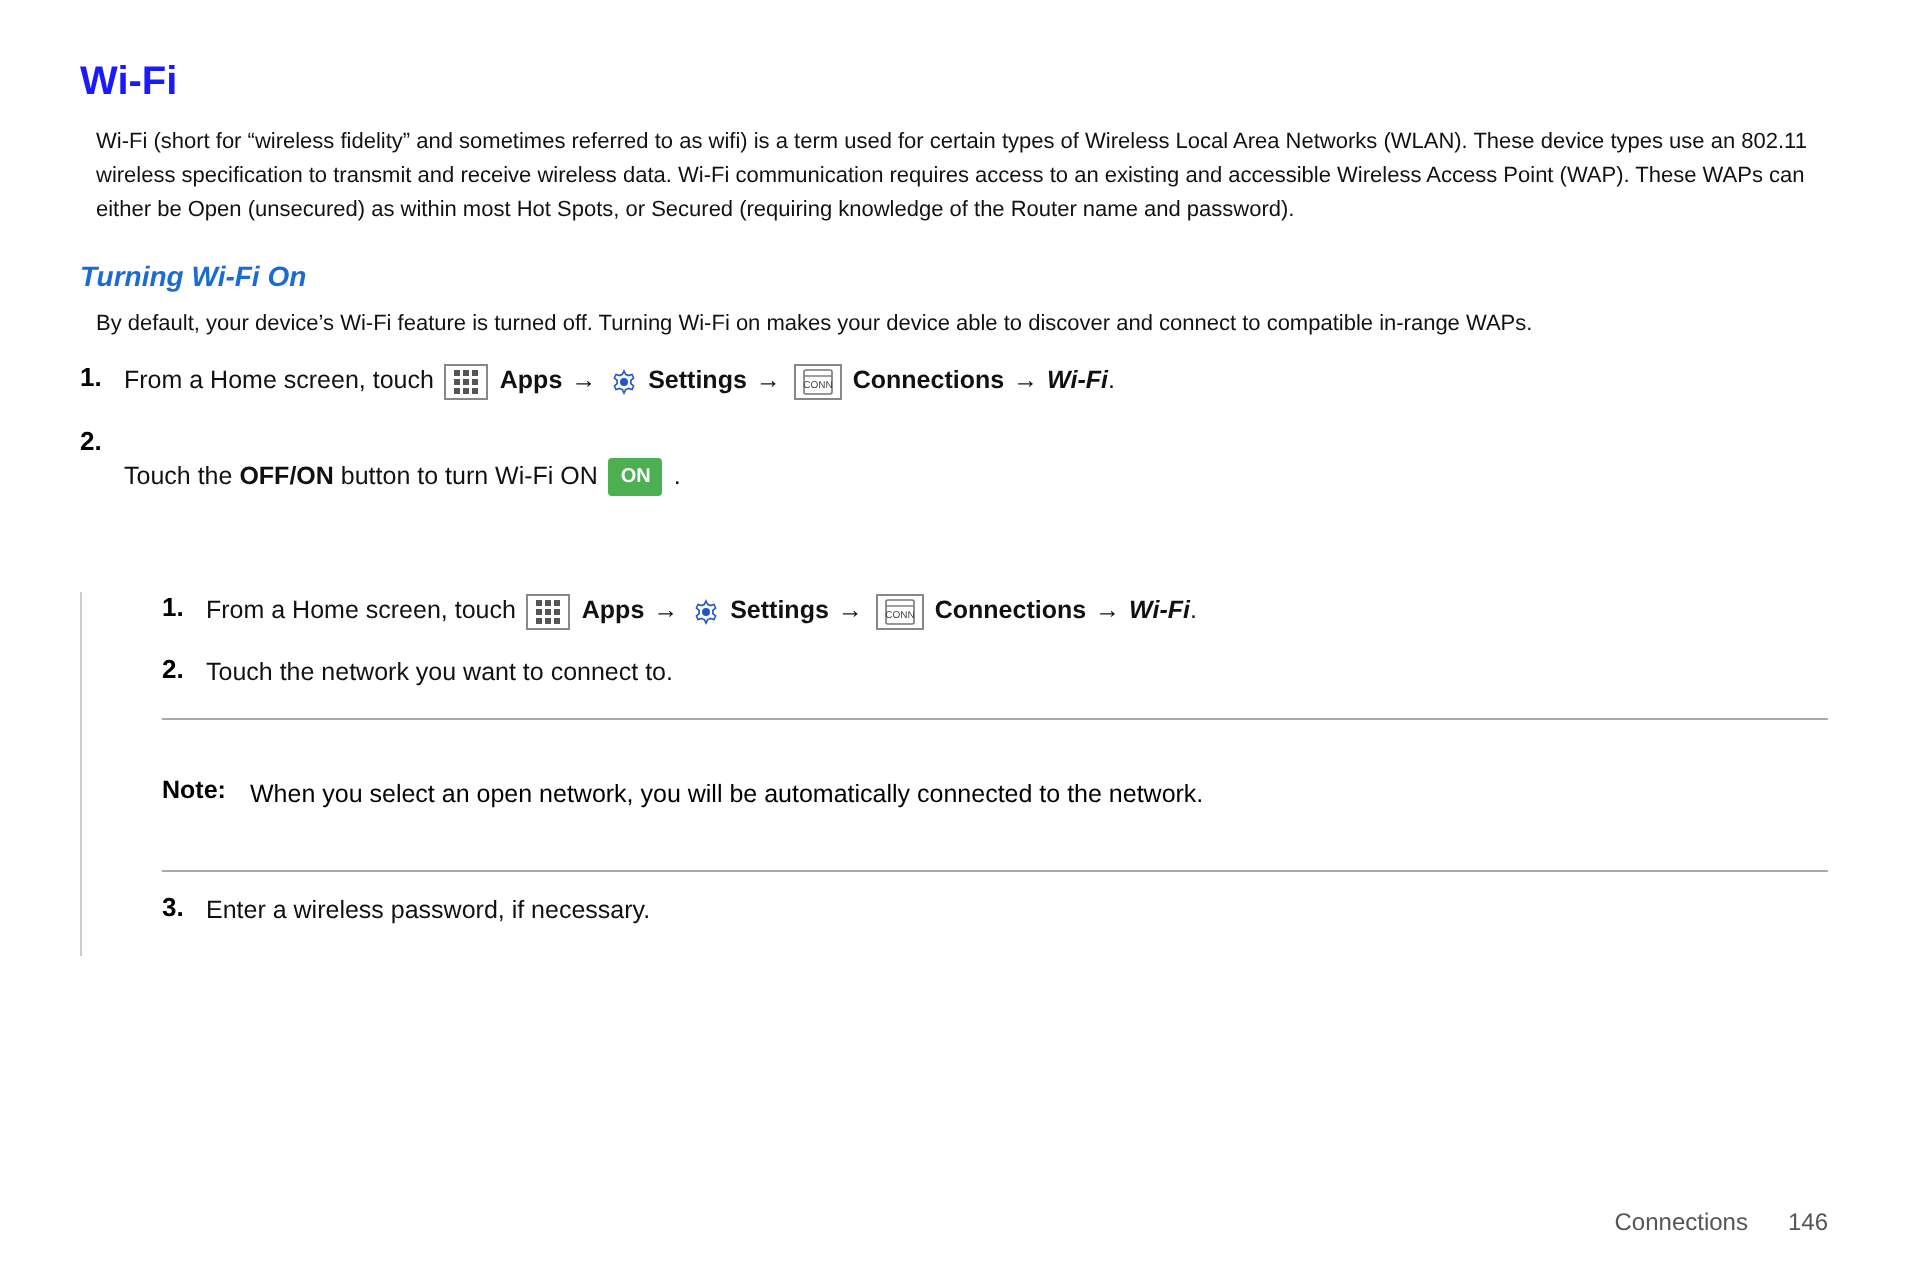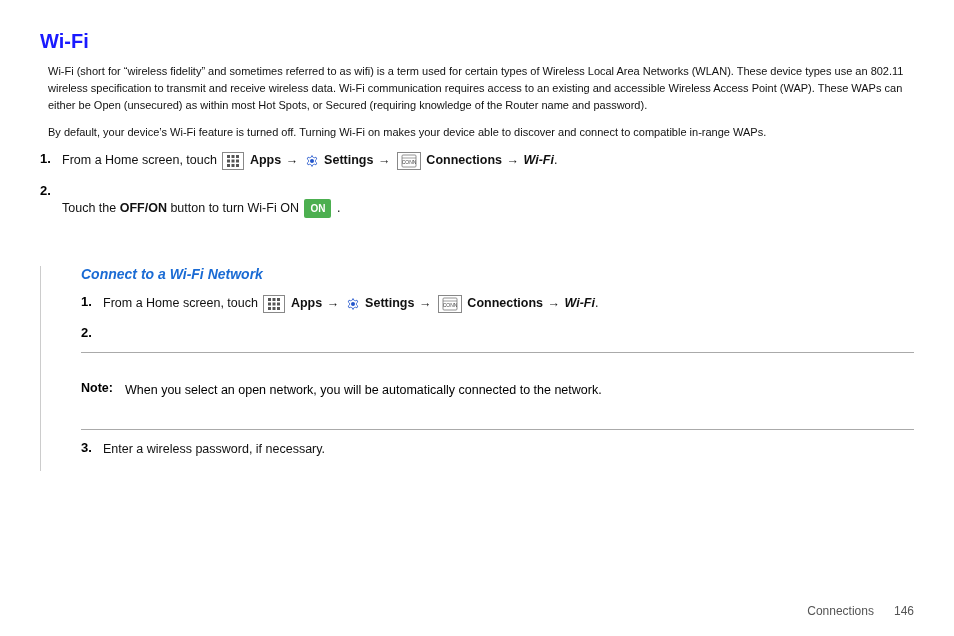--- a/index.html
+++ b/index.html
@@ -211,20 +211,21 @@
 </head>
 <body>
 
 <div class="page-content">
 
   <div class="left-column">
     <div class="page-title">Wi-Fi</div>
 
     <div class="body-text">Wi-Fi (short for “wireless fidelity” and sometimes referred to as wifi) is a term used for certain types of Wireless Local Area Networks (WLAN). These device types use an 802.11 wireless specification to transmit and receive wireless data. Wi-Fi communication requires access to an existing and accessible Wireless Access Point (WAP). These WAPs can either be Open (unsecured) as within most Hot Spots, or Secured (requiring knowledge of the Router name and password).</div>
 
+    <div class="section-title">Turning Wi-Fi On</div>
     <div class="body-text">By default, your device’s Wi-Fi feature is turned off. Turning Wi-Fi on makes your device able to discover and connect to compatible in-range WAPs.</div>
 
     <ol class="steps-list">
       <li class="step-item">
         <span class="step-number">1.</span>
         <span class="step-content">
           <span>From a Home screen, touch</span>
           <span class="apps-icon inline-icon">
             <svg viewBox="0 0 14 14" fill="none" xmlns="http://www.w3.org/2000/svg">
               <rect x="1" y="1" width="3" height="3" fill="#555"></rect>
@@ -267,21 +268,20 @@
           <span> </span><span class="bold-text">OFF/ON</span>
           <span> </span><span>button to turn Wi-Fi ON</span>
           <span class="on-button">ON</span>
           <span>.</span>
         </span>
       </li>
     </ol>
   </div>
 
   <div class="right-column">
-    <div class="connect-title">Connect to a Wi-Fi Network</div>
 
     <ol class="steps-list">
       <li class="step-item">
         <span class="step-number">1.</span>
         <span class="step-content">
           <span>From a Home screen, touch</span>
           <span class="apps-icon inline-icon">
             <svg viewBox="0 0 14 14" fill="none" xmlns="http://www.w3.org/2000/svg">
               <rect x="1" y="1" width="3" height="3" fill="#555"></rect>
               <rect x="5.5" y="1" width="3" height="3" fill="#555"></rect>
@@ -311,20 +311,21 @@
               <text x="8" y="10" text-anchor="middle" font-size="5" fill="#444" font-family="Arial">CONN</text>
             </svg>
           </span>
           <span class="bold-text">Connections</span>
           <span class="arrow">→</span>
           <span class="bold-text italic-bold">Wi-Fi</span><span>.</span>
         </span>
       </li>
       <li class="step-item">
         <span class="step-number">2.</span>
+        <span class="step-content">Touch the network you want to connect to.</span>
       </li>
     </ol>
 
     <div class="note-section">
       <div class="note-row">
         <span class="note-label">Note:</span>
         <span class="note-text">When you select an open network, you will be automatically connected to the network.</span>
       </div>
     </div>
 

